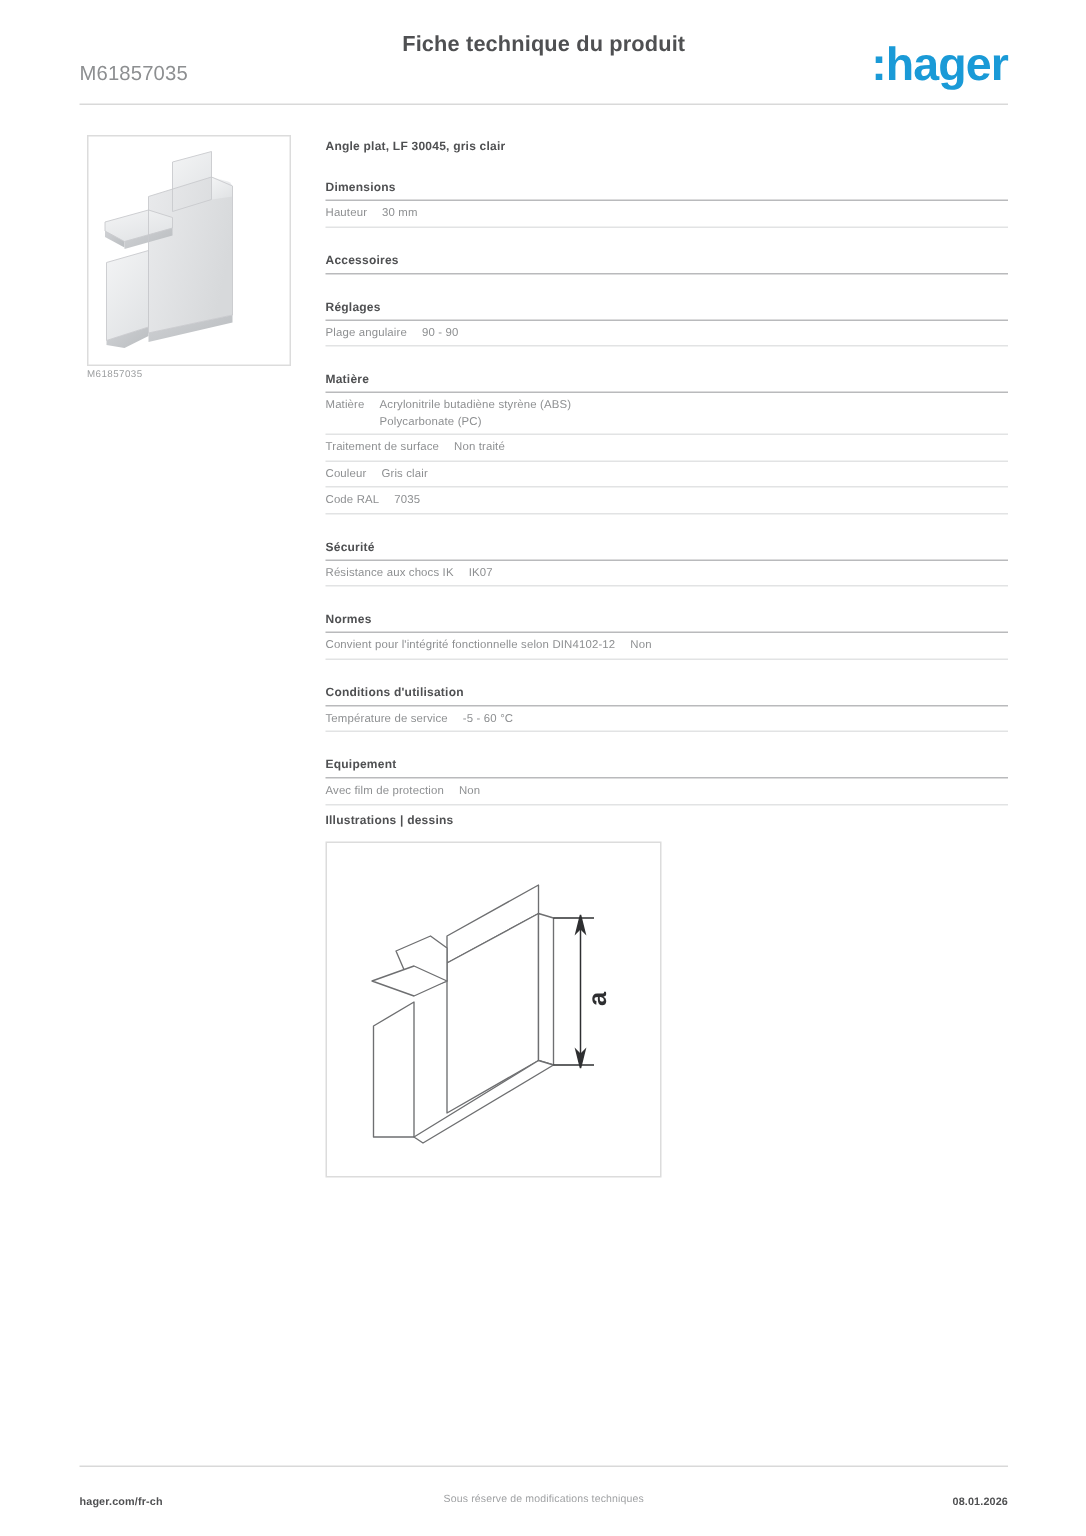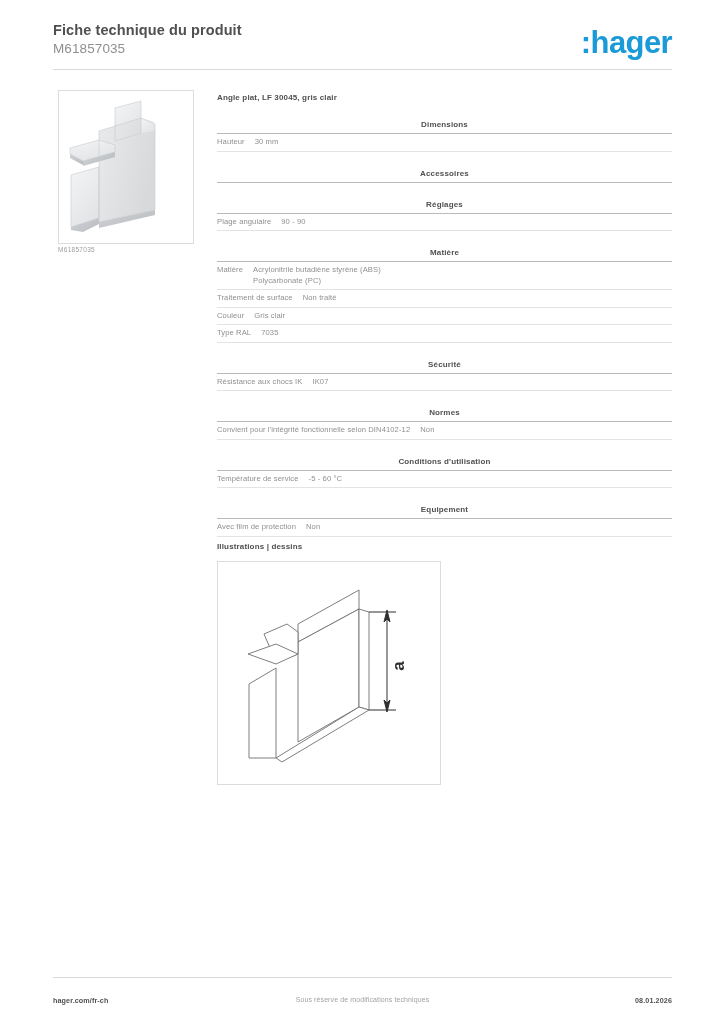--- a/index.html
+++ b/index.html
@@ -31,20 +31,21 @@
     right: 52px;
     height: 50px;
   }
   .doc-title {
     font-size: 14.5px;
     font-weight: bold;
     color: #4f5052;
     letter-spacing: 0.1px;
     line-height: 17px;
     margin: 0;
+    text-align: center;
   }
   .doc-subtitle {
     font-size: 13.5px;
     font-weight: normal;
     color: #8d8f91;
     line-height: 17px;
     margin: 1px 0 0 0;
     letter-spacing: 0.1px;
   }
   .logo {
@@ -122,21 +123,20 @@
     margin-top: 16px;
   }
   .group-head {
     font-size: 8px;
     font-weight: bold;
     color: #4f5052;
     letter-spacing: 0.15px;
     padding-bottom: 3px;
     border-bottom: 1px solid #b9babc;
     line-height: 11px;
-    text-align: center;
   }
   .row {
     display: flex;
     justify-content: space-between;
     align-items: flex-start;
     border-bottom: 1px solid #e2e3e4;
     padding: 3px 0 3px 0;
     font-size: 7.6px;
     line-height: 10.5px;
     color: #8d8f91;
@@ -301,21 +301,21 @@
           </div>
           <div class="row">
             <div class="row-label">Traitement de surface</div>
             <div class="row-value">Non traité</div>
           </div>
           <div class="row">
             <div class="row-label">Couleur</div>
             <div class="row-value">Gris clair</div>
           </div>
           <div class="row">
-            <div class="row-label">Type RAL</div>
+            <div class="row-label">Code RAL</div>
             <div class="row-value">7035</div>
           </div>
         </div>
         <div class="group">
           <div class="group-head">Sécurité</div>
           <div class="row">
             <div class="row-label">Résistance aux chocs IK</div>
             <div class="row-value">IK07</div>
           </div>
         </div>

